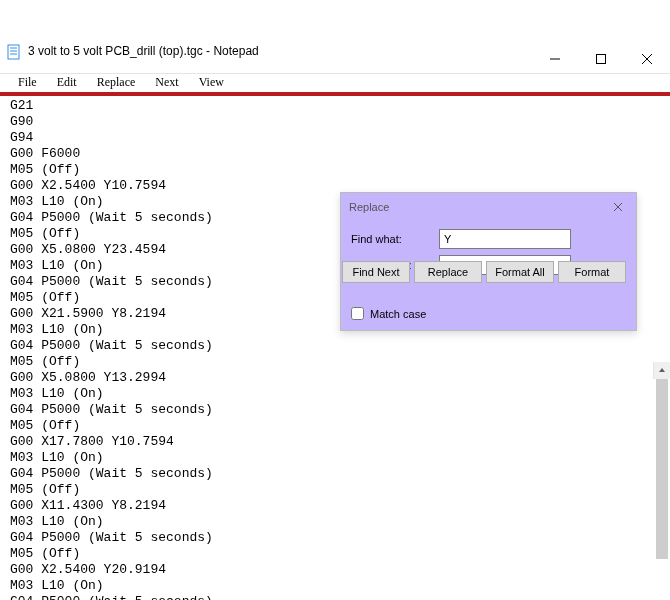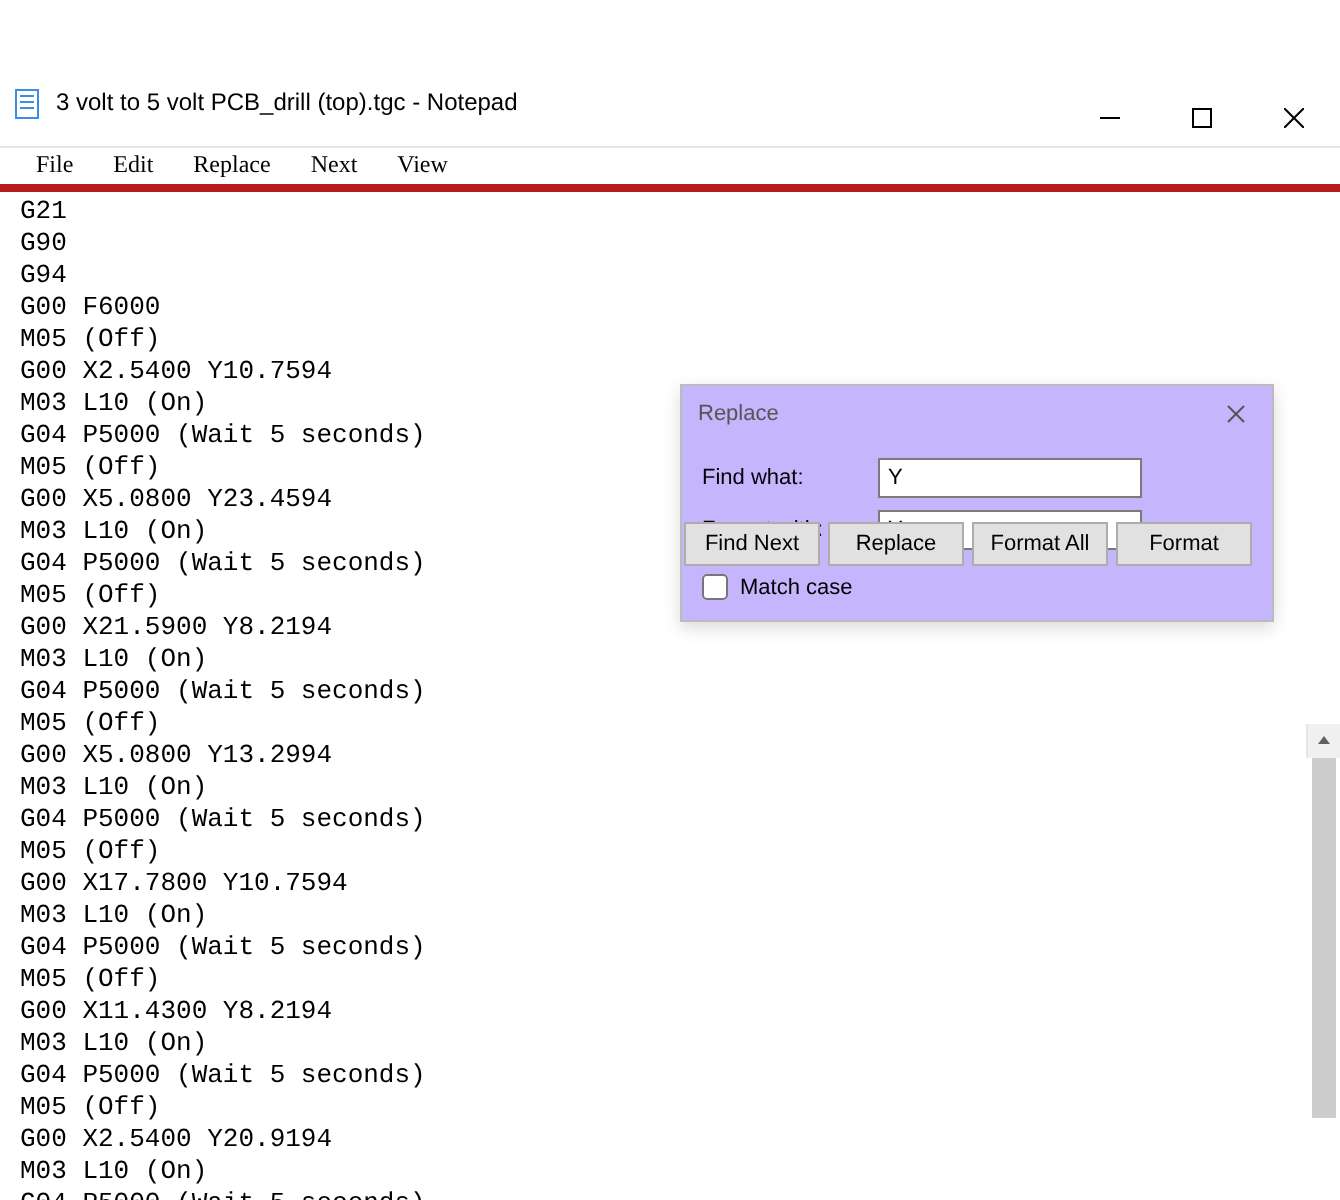--- a/index.html
+++ b/index.html
@@ -20,21 +20,21 @@
 .dialog { position: absolute; left: 340px; top: 192px; width: 297px; background: #c4b5fd; border: 1px solid #bbb; box-shadow: 0 3px 8px rgba(0,0,0,0.15); font-size: 11px; }
 .dialog-titlebar { height: 28px; display: flex; align-items: center; padding: 0 8px; color: #555; }
 .dialog-titlebar .dtitle { flex: 1; }
 .dialog-close { width: 20px; height: 20px; display: flex; align-items: center; justify-content: center; }
 .dialog-body { padding: 8px 10px 10px 10px; position: relative; }
 .drow { display: flex; align-items: center; margin-bottom: 6px; }
 .drow label { width: 88px; color: #000; }
 .drow input[type="text"] { width: 132px; height: 20px; padding: 1px 4px; font-size: 11px; border: 1px solid #7a7a7a; background: #fff; }
 .btn-col { position: absolute; right: 10px; top: 8px; display: flex; flex-direction: row; gap: 4px; margin-top: 32px; }
 .btn { width: 68px; height: 22px; background: #e1e1e1; border: 1px solid #adadad; font-size: 11px; text-align: center; line-height: 20px; }
-.matchrow { display: flex; align-items: center; margin-top: 12px; gap: 6px; }
+.matchrow { display: flex; align-items: center; margin-top: 32px; gap: 6px; }
 .matchrow input[type="checkbox"] { width: 13px; height: 13px; }
 </style>
 </head>
 <body>
 
 <div class="titlebar">
   <span class="app-icon">
     <svg viewBox="0 0 16 16">
         <rect x="2" y="1" width="11" height="14" fill="#fff" stroke="#3a8ee6"></rect>
         <line x1="4" y1="4" x2="11" y2="4" stroke="#3a8ee6"></line>

